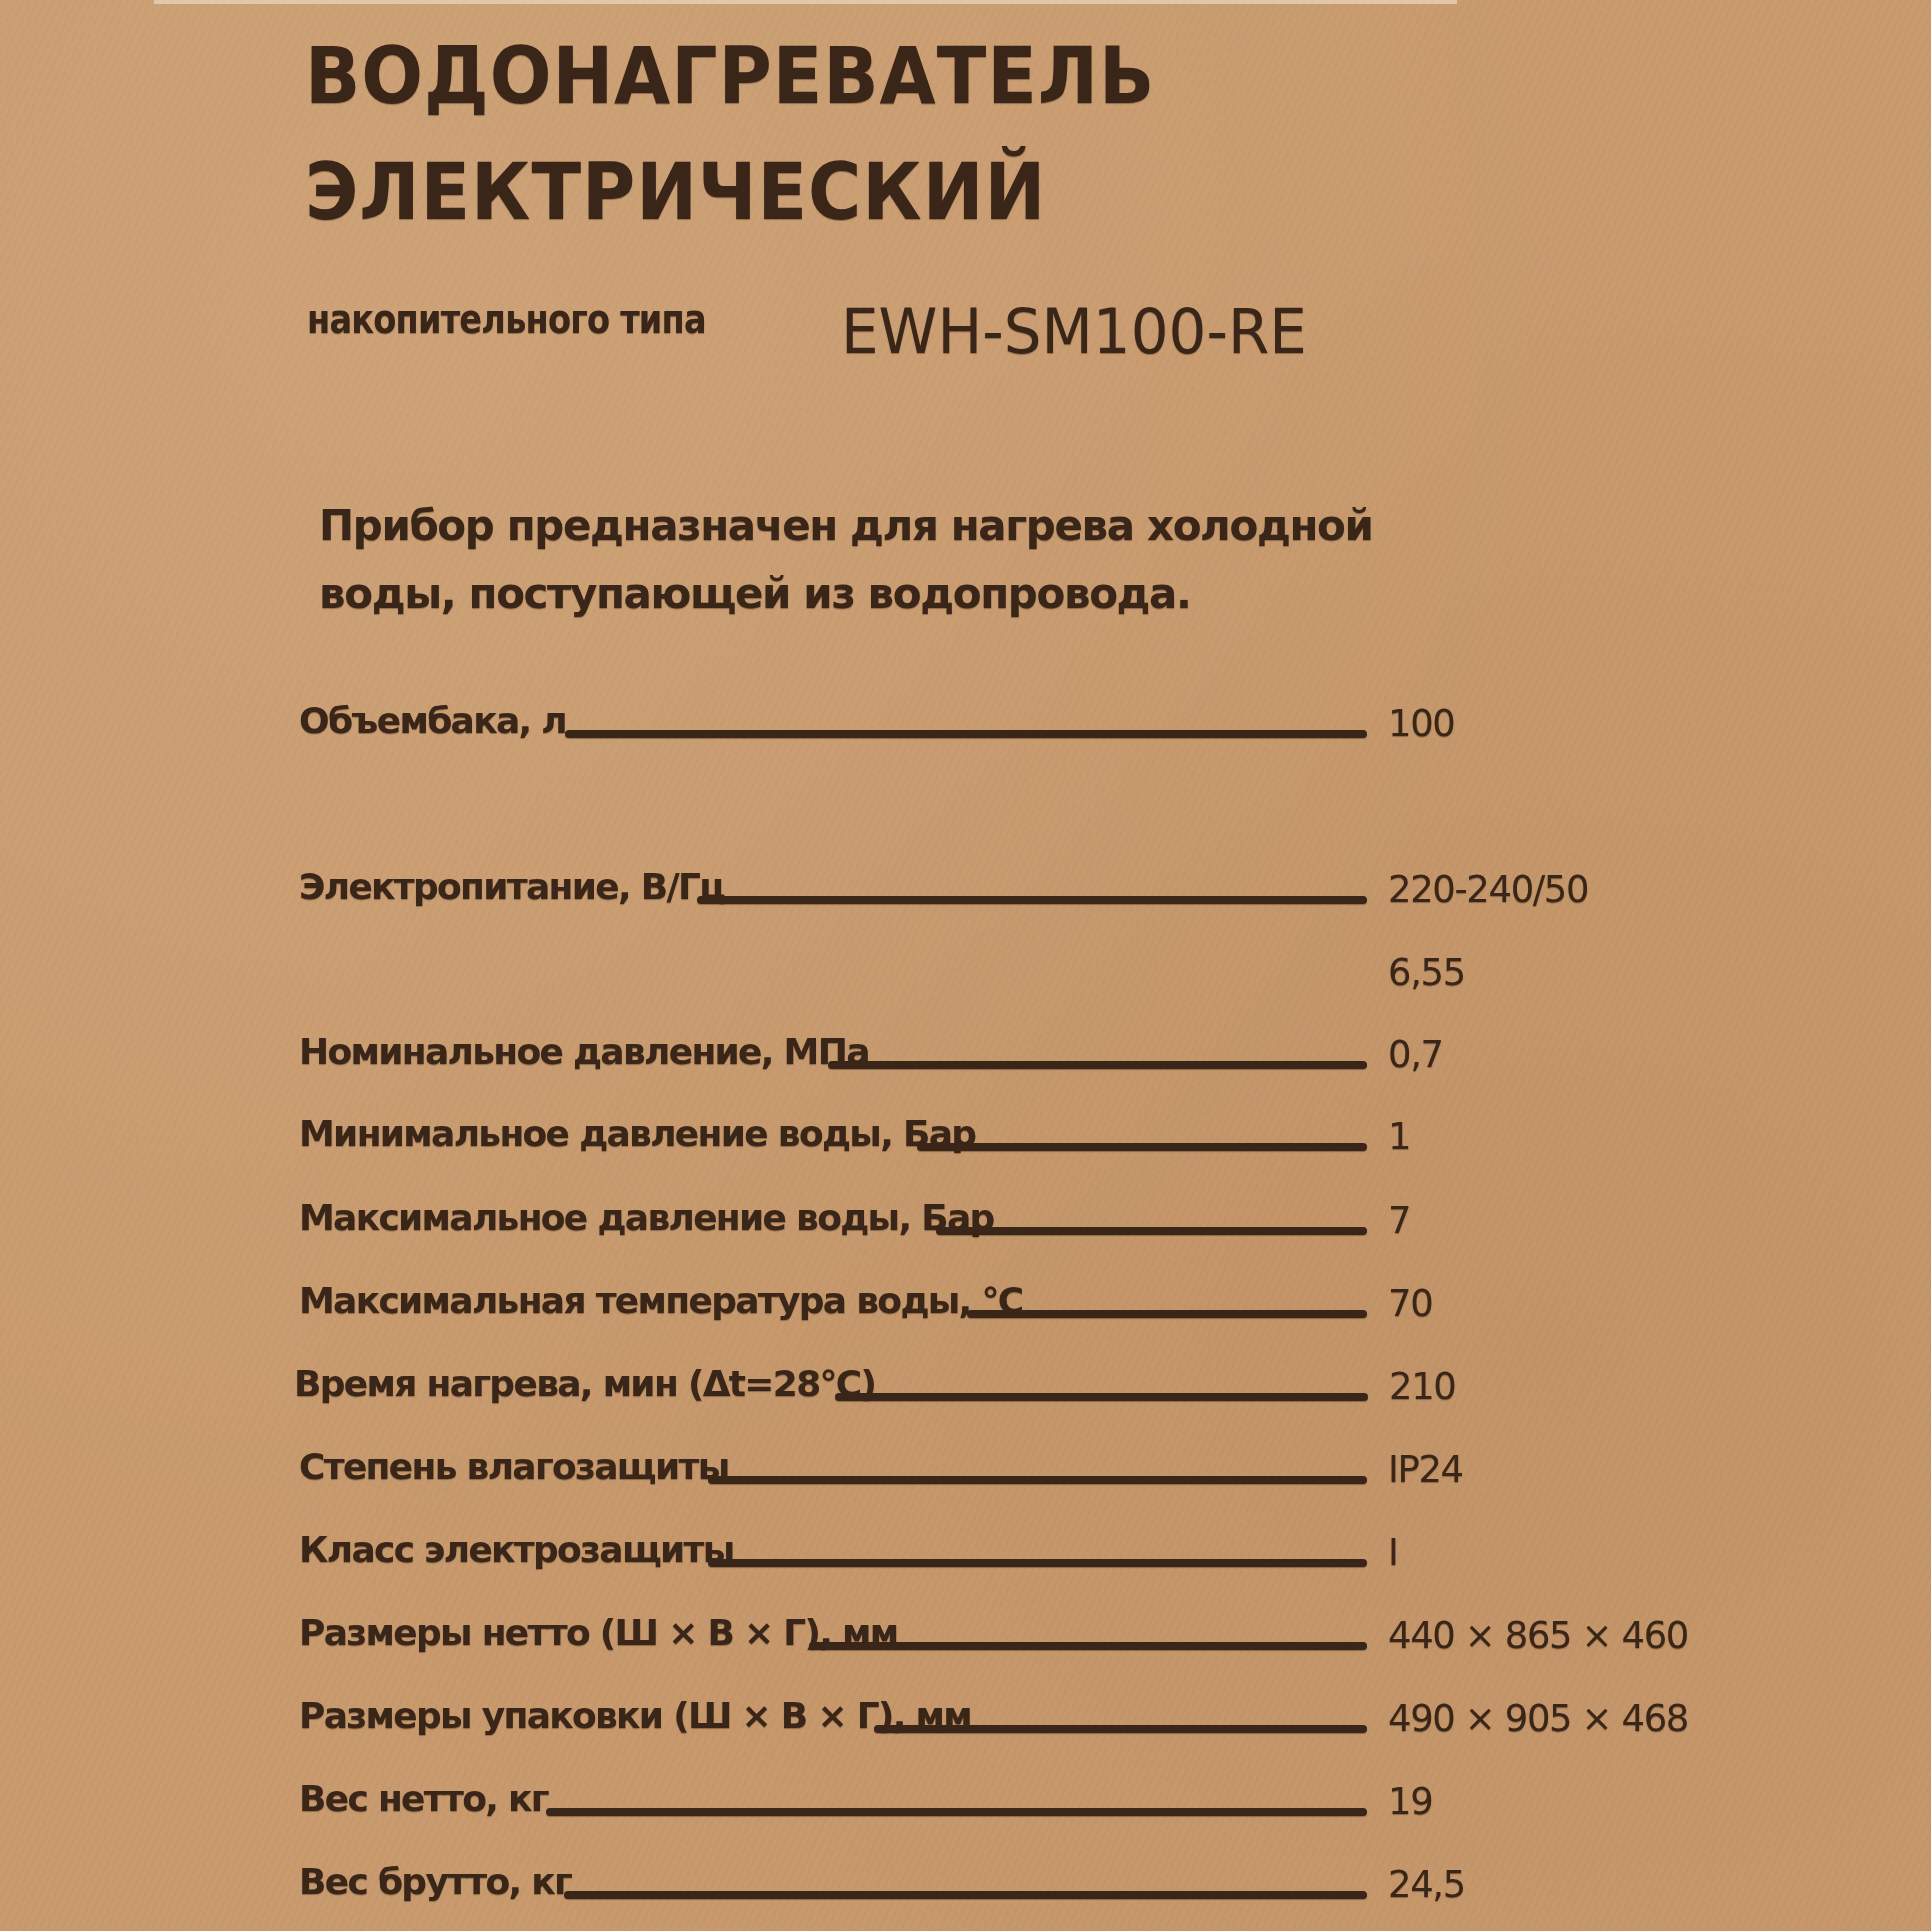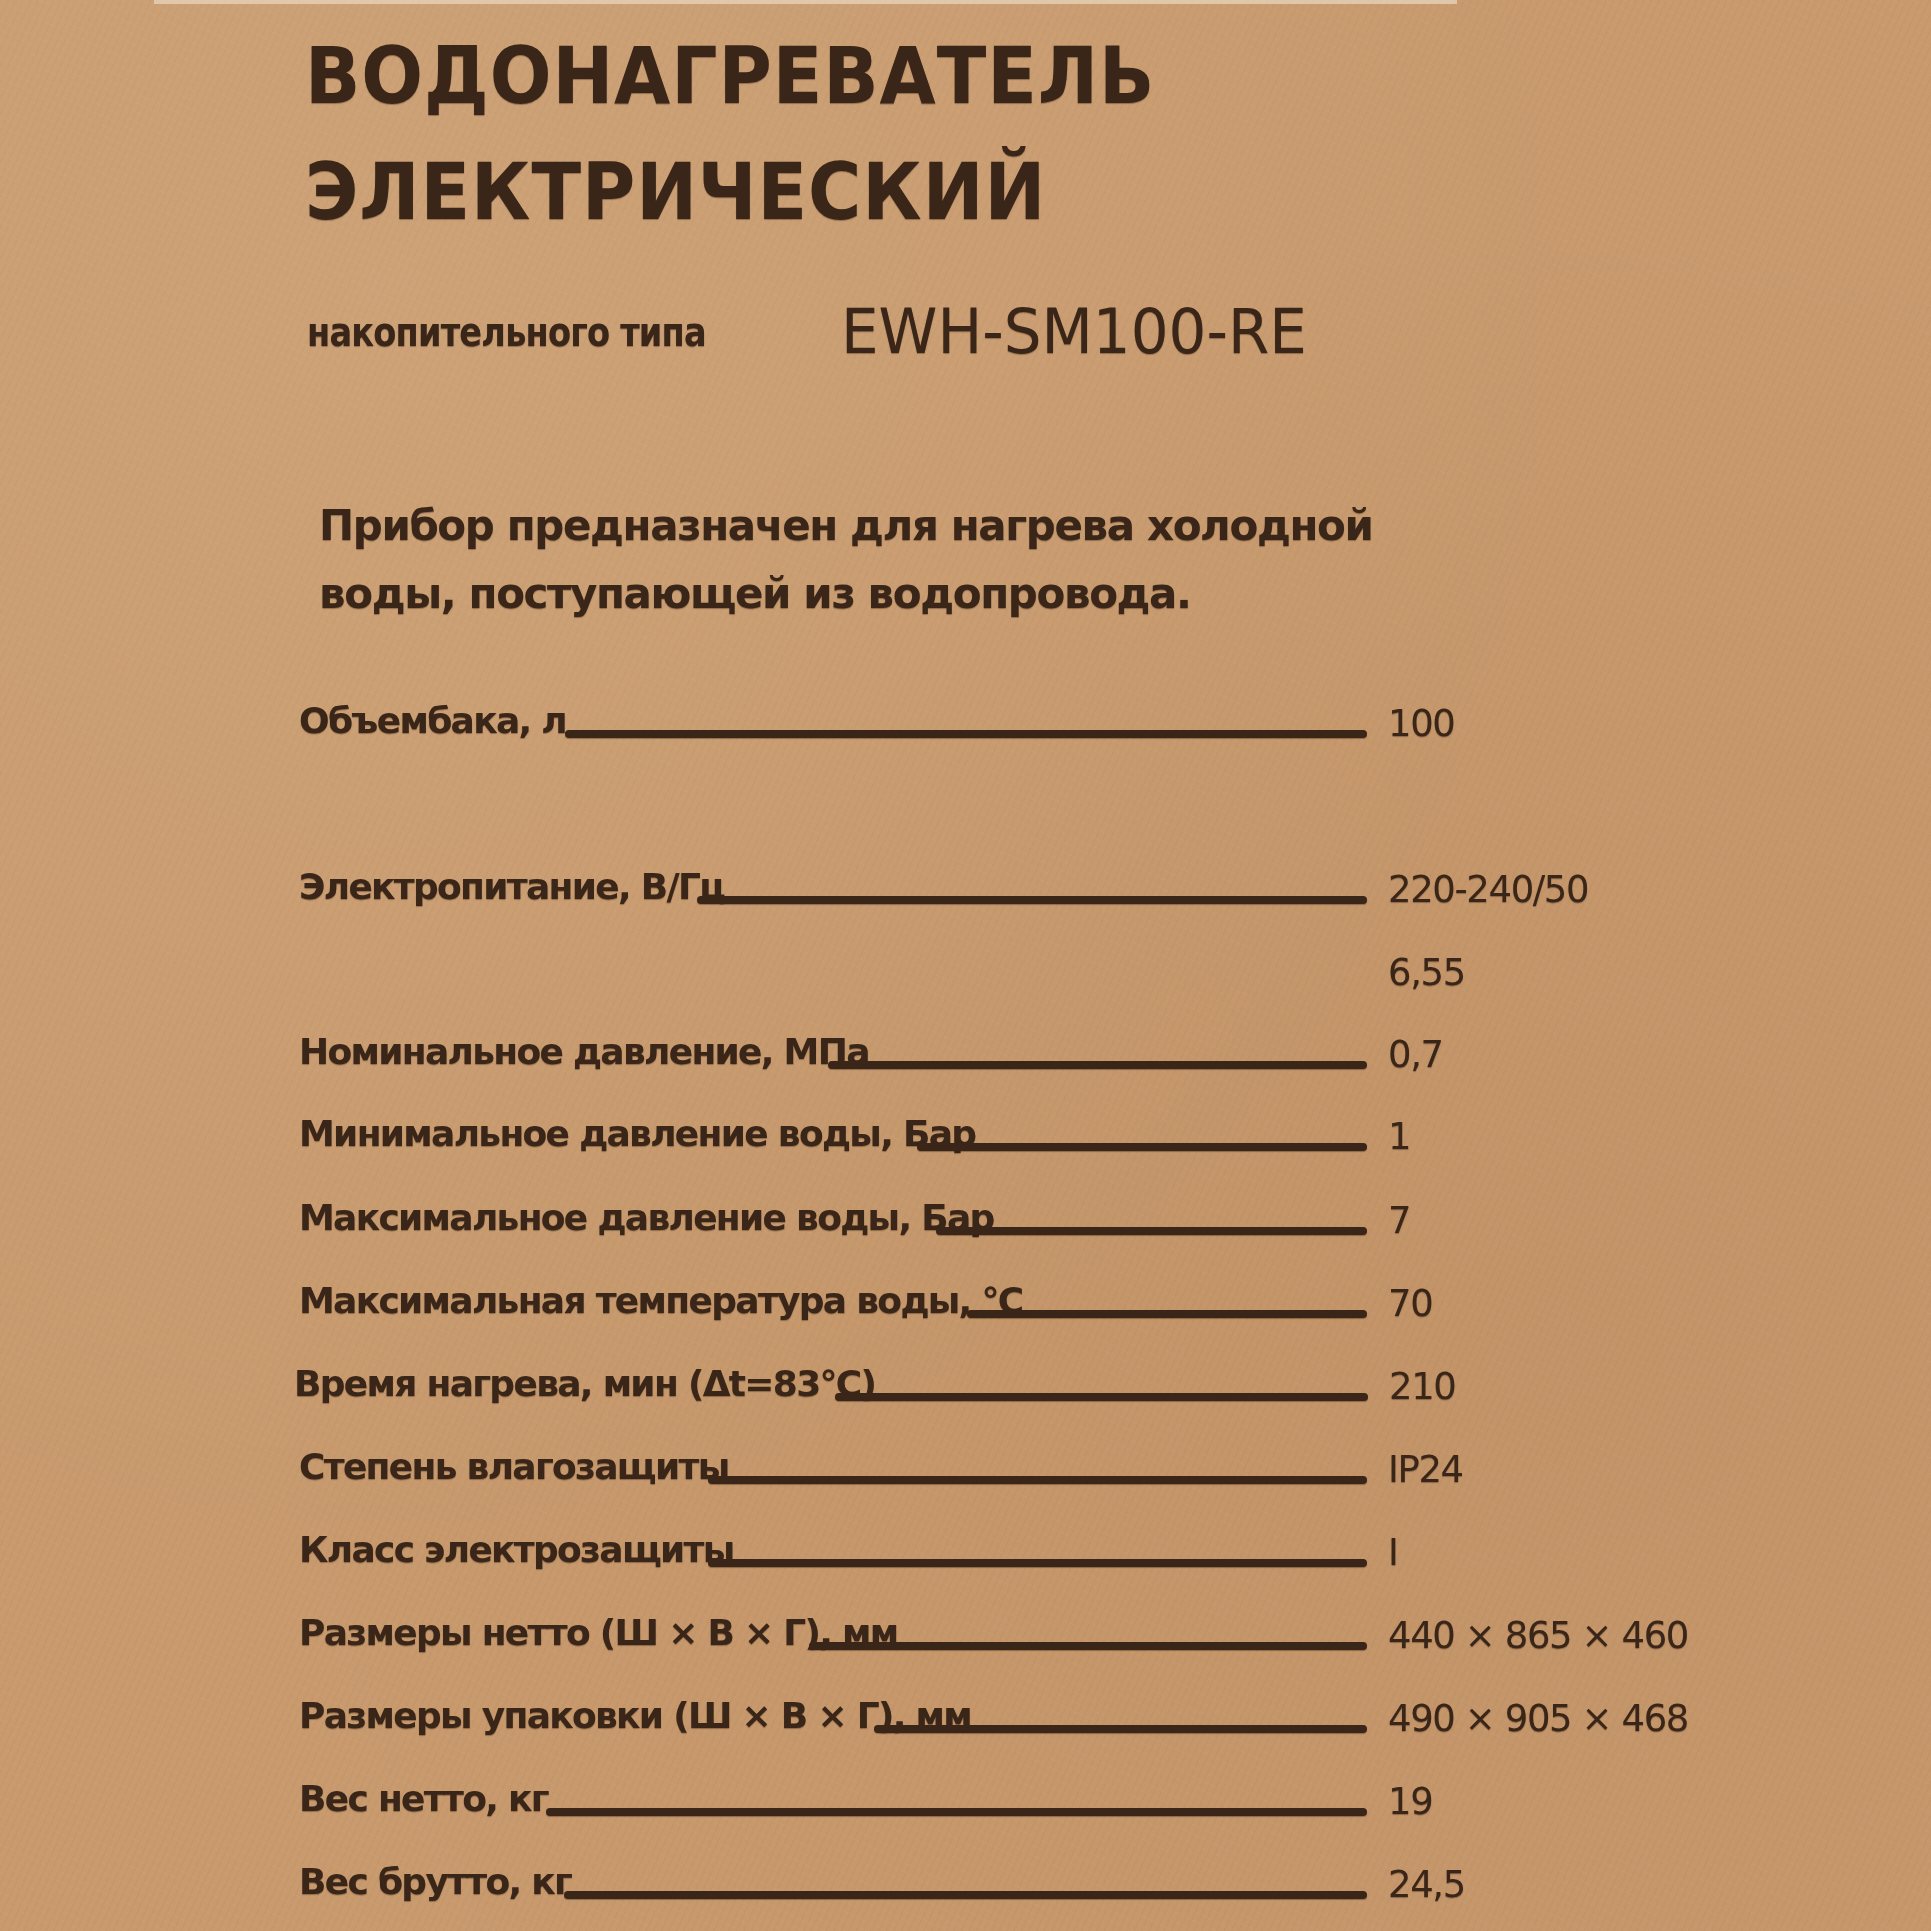--- a/index.html
+++ b/index.html
@@ -47,21 +47,21 @@
     }
     .title-line-1 { top: 37px; }
     .title-line-2 { top: 153px; }
 
     .subtitle {
       position: absolute;
       left: 307px;
       top: 295px;
       white-space: nowrap;
       display: flex;
-      align-items: center;
+      align-items: flex-start;
     }
     .subtitle .type-text {
       font-size: 41px;
       font-weight: bold;
       letter-spacing: -1px;
       transform: scaleX(0.82);
       transform-origin: left center;
       display: inline-block;
       width: 526px;
     }
@@ -196,21 +196,21 @@
   </li>
   <li class="spec-row ink" style="top:1273px">
     <div class="spec-row-inner">
       <span class="spec-label">Максимальная температура воды, °С</span>
       <span class="spec-leader" style="--leader-left:668px"></span>
     </div>
     <span class="spec-value">70</span>
   </li>
   <li class="spec-row ink" style="top:1356px; left:294px">
     <div class="spec-row-inner" style="width:1093px">
-      <span class="spec-label">Время нагрева, мин (Δt=83°С)</span>
+      <span class="spec-label">Время нагрева, мин (Δt=28°С)</span>
       <span class="spec-leader" style="--leader-left:541px"></span>
     </div>
     <span class="spec-value" style="left:1095px">210</span>
   </li>
   <li class="spec-row ink" style="top:1439px">
     <div class="spec-row-inner">
       <span class="spec-label">Степень влагозащиты</span>
       <span class="spec-leader" style="--leader-left:409px"></span>
     </div>
     <span class="spec-value">IP24</span>

